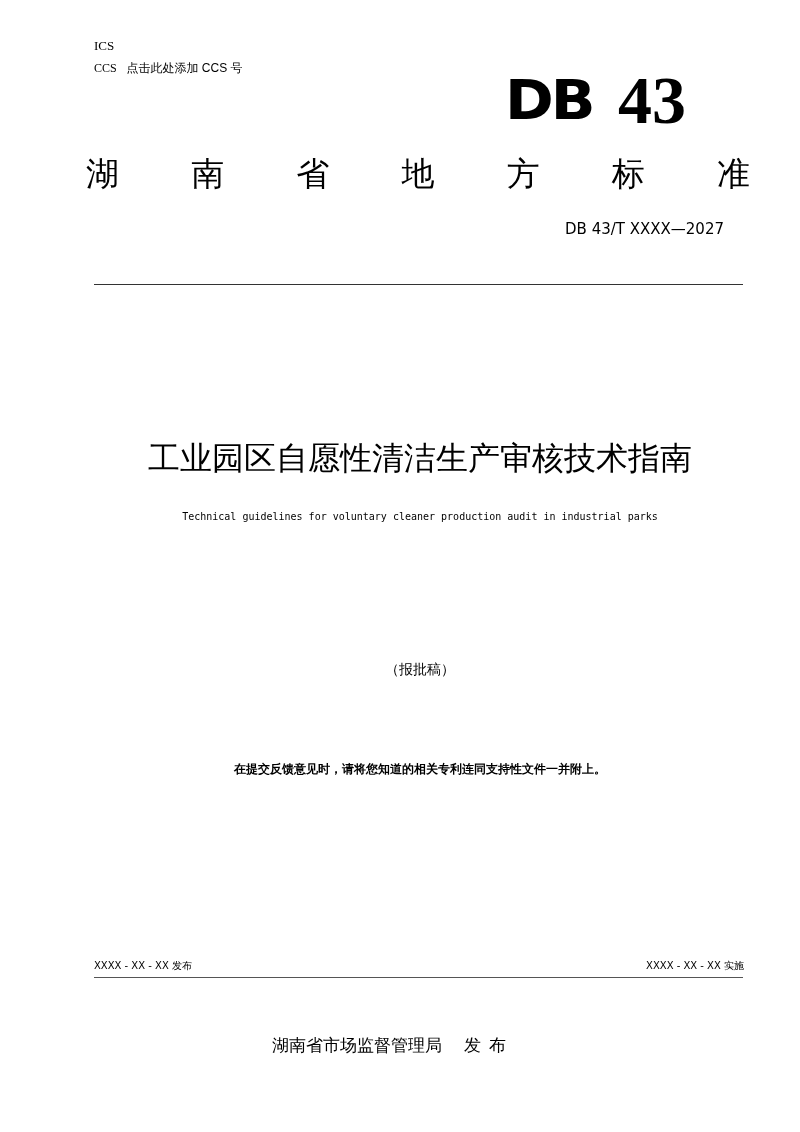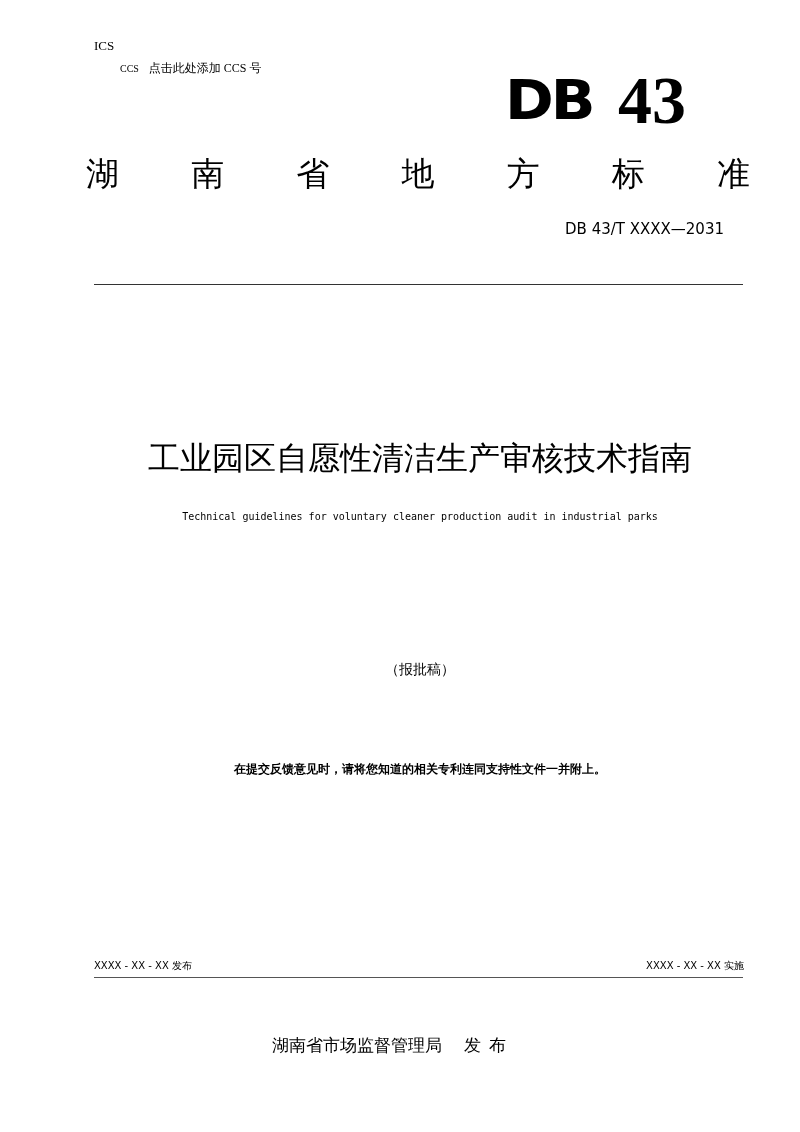--- a/index.html
+++ b/index.html
@@ -24,26 +24,25 @@
       line-height: 16px;
     }
     .ccs {
       left: 94px; top: 60px;
       font-size: 12px;
       line-height: 16px;
       white-space: nowrap;
     }
     .ccs .ccs-label {
       font-family: "Liberation Serif", serif;
-      font-size: 10px;
+      font-size: 12px;
       margin-right: 6px;
-      margin-left: 26px;
     }
     .ccs .ccs-hint {
-      font-family: Liberation Serif, serif;
+      font-family: Liberation Sans, sans-serif;
       font-size: 12px;
     }
 
     .db-logo {
       left: 505px; top: 72px;
       height: 56px;
       display: flex;
       align-items: center;
       white-space: nowrap;
       gap: 21px;
@@ -174,21 +173,21 @@
 <div class="abs title-row">
   <span>湖</span>
   <span>南</span>
   <span>省</span>
   <span>地</span>
   <span>方</span>
   <span>标</span>
   <span>准</span>
 </div>
 
-<div class="abs std-number">DB 43/T XXXX—2031</div>
+<div class="abs std-number">DB 43/T XXXX—2027</div>
 
 <div class="abs rule-top"></div>
 
 <div class="abs cn-title">工业园区自愿性清洁生产审核技术指南</div>
 
 <div class="abs en-title">Technical guidelines for voluntary cleaner production audit in industrial parks</div>
 
 <div class="abs draft-stage">（报批稿）</div>
 
 <div class="abs notice">在提交反馈意见时，请将您知道的相关专利连同支持性文件一并附上。</div>

